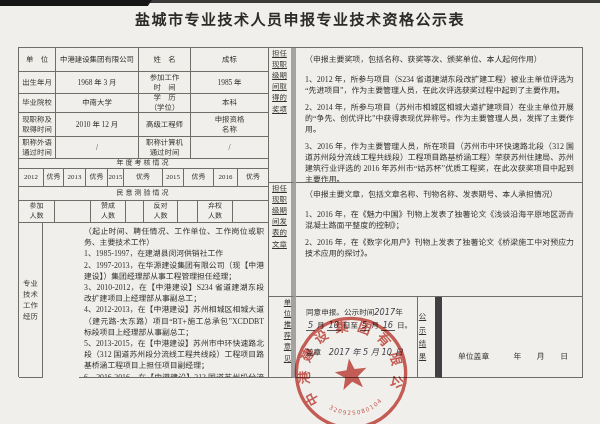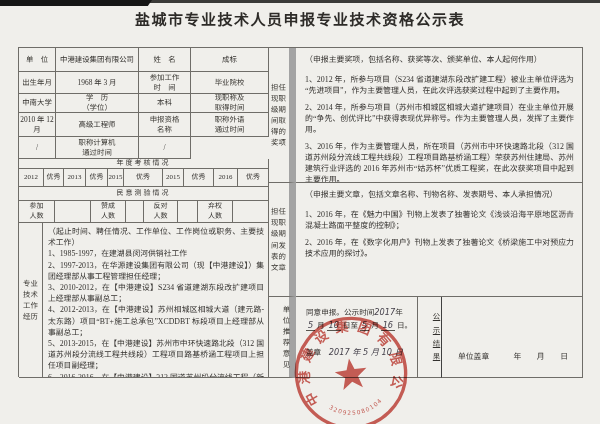--- a/index.html
+++ b/index.html
@@ -54,35 +54,36 @@
 
   .exp-row { grid-column:1 / -1; display:flex; }
   .vcell { width:24px; flex:0 0 24px; border-right:1px solid #6f6d68; border-bottom:1px solid #6f6d68;
            display:flex; align-items:center; justify-content:center; }
   .vlabel { width:17px; font-size:7.4px; line-height:1.5; text-align:center; color:#3a3833; }
   .vlabel1 { width:9px; font-size:7.4px; line-height:1.8; text-align:center; color:#3a3833; }
   .exp-content {
     flex:1; border-right:1px solid #6f6d68; border-bottom:1px solid #6f6d68;
     padding:3px 4px 2px 5px; font-size:7.8px; line-height:11.2px; text-align:justify;
     overflow:hidden;
+    margin-left:36px;
   }
   .exp-content .note { margin-bottom:0px; }
 
-  .rlabel { border-right:7px solid #a3a3a3; border-bottom:1px solid #6f6d68;
-            display:flex; align-items:center; justify-content:center; }
+  .rlabel { border-right:5px solid #a3a3a3; border-bottom:1px solid #6f6d68;
+            display:flex; justify-content:center;text-decoration:underline; }
   .rbox { border-right:1px solid #6f6d68; border-bottom:1px solid #6f6d68;
           padding:6px 8px 8px 9px; font-size:7.9px; line-height:11px; text-align:justify; overflow:hidden; }
   .rbox .note { margin-bottom:9px; }
   .rbox .itm { margin-bottom:6px; }
 
   .bottom-row { grid-column:1 / -1; display:flex; }
   .op-cell { width:122px; flex:0 0 122px; border-right:1px solid #6f6d68; border-bottom:1px solid #6f6d68;
              padding:9px 4px 4px 10px; font-size:7.6px; line-height:13px; position:relative; overflow:visible; }
-  .pub-cell { width:24px; flex:0 0 24px; border-right:1px solid #404040; border-bottom:1px solid #6f6d68;
-              display:flex; align-items:center; justify-content:flex-end;text-decoration:underline; }
+  .pub-cell { width:24px; flex:0 0 24px; border-right:7px solid #404040; border-bottom:1px solid #6f6d68;
+              display:flex; align-items:center; justify-content:flex-start;text-decoration:underline; }
   .seal-cell { flex:1; border-right:1px solid #6f6d68; border-bottom:1px solid #6f6d68;
                display:flex; align-items:flex-end; padding:0 14px 16px 16px; font-size:7.8px; }
   .seal-cell .spread { display:flex; width:100%; justify-content:space-between; }
 
   .hw { font-family:"DejaVu Sans", sans-serif; font-style:italic; color:#45414b; font-size:8.2px; }
   .blank { border-bottom:1px solid #59564f; padding:0 2px; }
 
   .stamp {
     position:absolute; left:288px; top:310px; width:126px; height:126px;
     opacity:0.8; mix-blend-mode:multiply;
@@ -101,20 +102,21 @@
 <div class="tbl-left">
   <div class="c lbl">单　位</div>
   <div class="c">中港建设集团有限公司</div>
   <div class="c lbl">姓　名</div>
   <div class="c">成标</div>
 
   <div class="c lbl">出生年月</div>
   <div class="c">1968 年 3 月</div>
   <div class="c lbl">参加工作
 时　间</div>
+  <div class="c">1985 年</div>
 
   <div class="c lbl">毕业院校</div>
   <div class="c">中南大学</div>
   <div class="c lbl">学　历
 （学位）</div>
   <div class="c">本科</div>
 
   <div class="c lbl">现职称及
 取得时间</div>
   <div class="c">2010 年 12 月</div>

